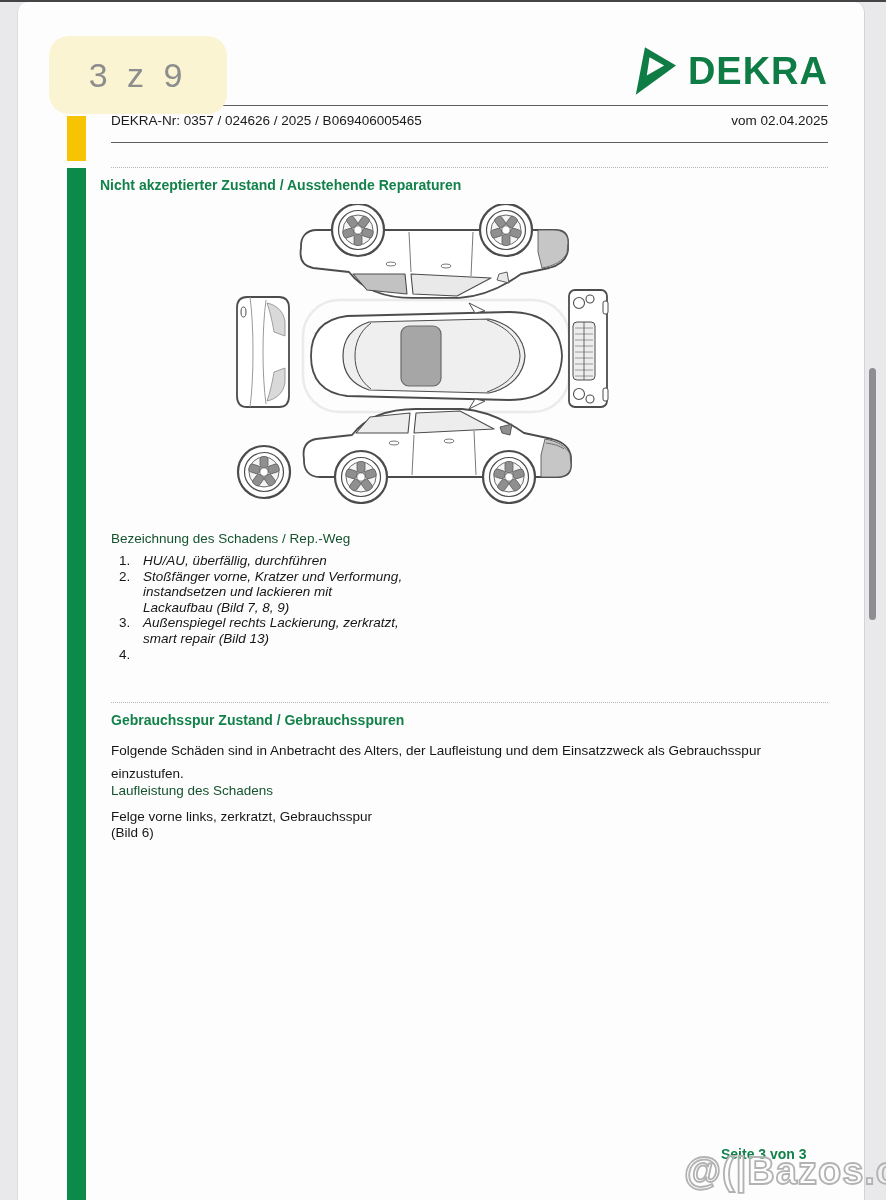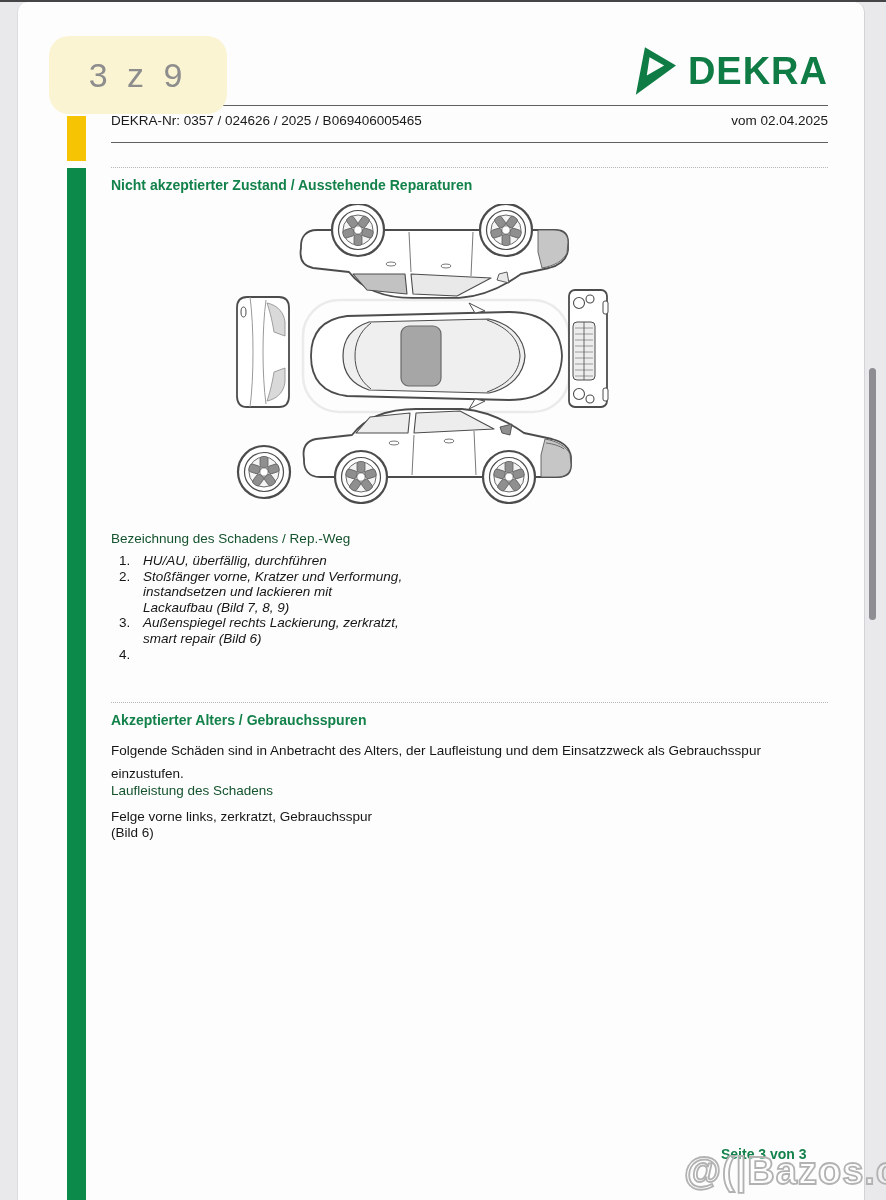--- a/index.html
+++ b/index.html
@@ -51,21 +51,21 @@
     left:93px; top:111px; width:717px; height:20px;
     display:flex; justify-content:space-between; align-items:flex-start;
     font-size:13.5px; color:#1a1a1a;
   }
 
   .bar { width:19px; }
   .bar-yellow { left:49px; top:114px; height:45px; background:#f6c402; }
   .bar-green  { left:49px; top:166px; height:1032px; background:#0c8a49; }
 
   .h-green { font-size:14px; font-weight:bold; color:#12814a; }
-  .h1 { left:93px; top:175px; }
+  .h1 { left:82px; top:175px; }
   .h2 { left:93px; top:710px; }
 
   .diagram { left:201px; top:202px; width:400px; height:300px; }
 
   .gray-label { font-size:13.5px; font-weight:normal; color:#14532d; }
   .gl1 { left:93px; top:529px; }
   .gl2 { left:93px; top:781px; }
 
   .dmg-list { left:101px; top:551px; width:600px; font-size:13.5px; line-height:15.6px; color:#161616; }
   .dmg-row { display:flex; }
@@ -209,29 +209,29 @@
     </div>
     <div class="dmg-row">
       <span class="dmg-num">2.</span>
       <span class="dmg-text">Stoßfänger vorne, Kratzer und Verformung,
 instandsetzen und lackieren mit
 Lackaufbau (Bild 7, 8, 9)</span>
     </div>
     <div class="dmg-row">
       <span class="dmg-num">3.</span>
       <span class="dmg-text">Außenspiegel rechts Lackierung, zerkratzt,
-smart repair (Bild 6)</span>
+smart repair (Bild 13)</span>
     </div>
     <div class="dmg-row">
       <span class="dmg-num">4.</span>
     </div>
   </div>
 
   <div class="abs dotted dotted2"></div>
-  <div class="abs h-green h2">Akzeptierter Alters / Gebrauchsspuren</div>
+  <div class="abs h-green h2">Gebrauchsspur Zustand / Gebrauchsspuren</div>
   <div class="abs para">Folgende Schäden sind in Anbetracht des Alters, der Laufleistung und dem Einsatzzweck als Gebrauchsspur einzustufen.</div>
   <div class="abs gray-label gl2">Laufleistung des Schadens</div>
   <div class="abs dmg-single">Felge vorne links, zerkratzt, Gebrauchsspur
 (Bild 6)</div>
 
   <div class="abs footer-page">Seite 3 von 3</div>
 </div>
 
 <div class="abs watermark">@(|Bazos.cz</div>
 

